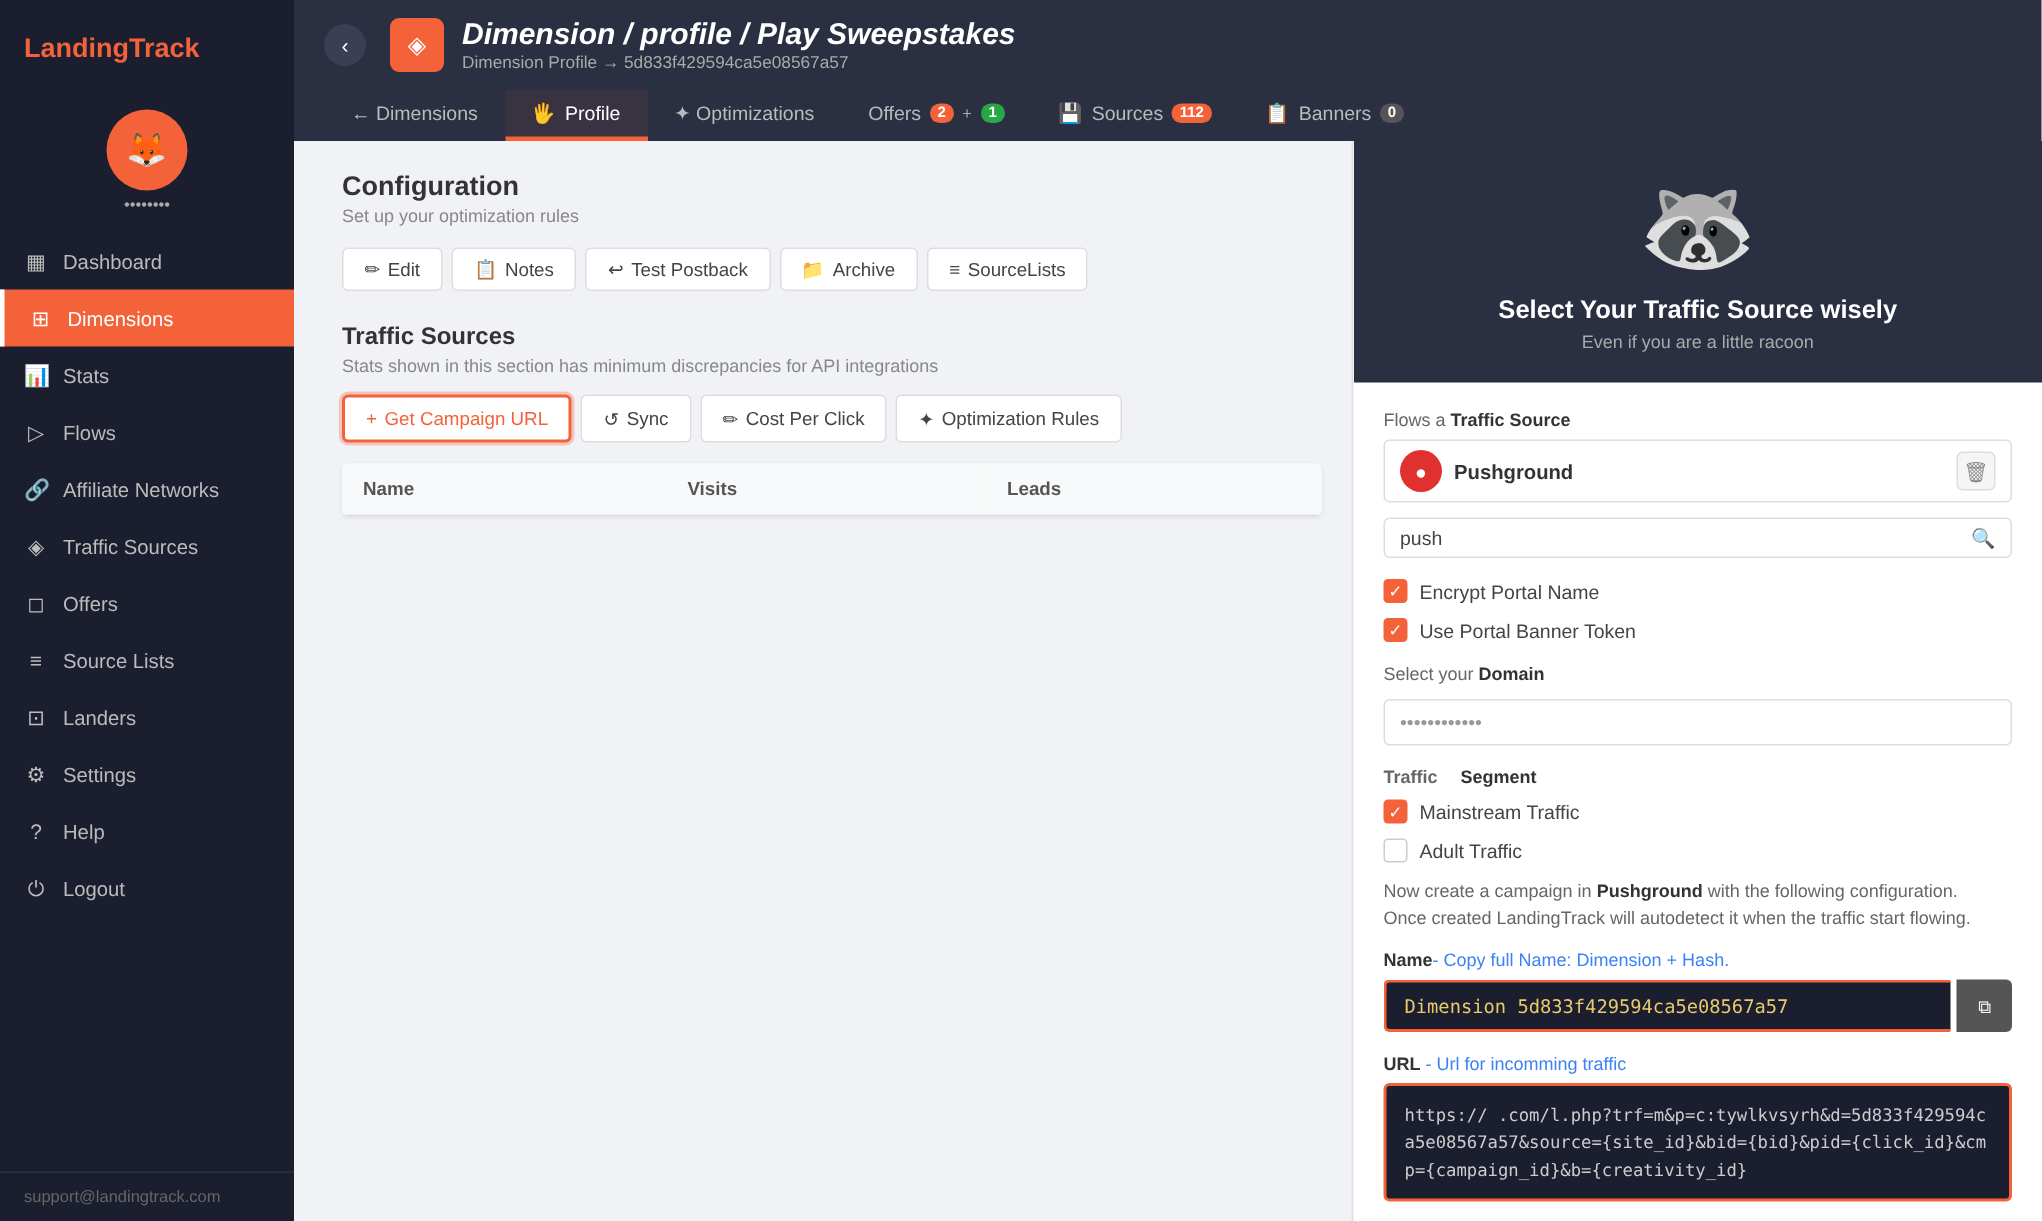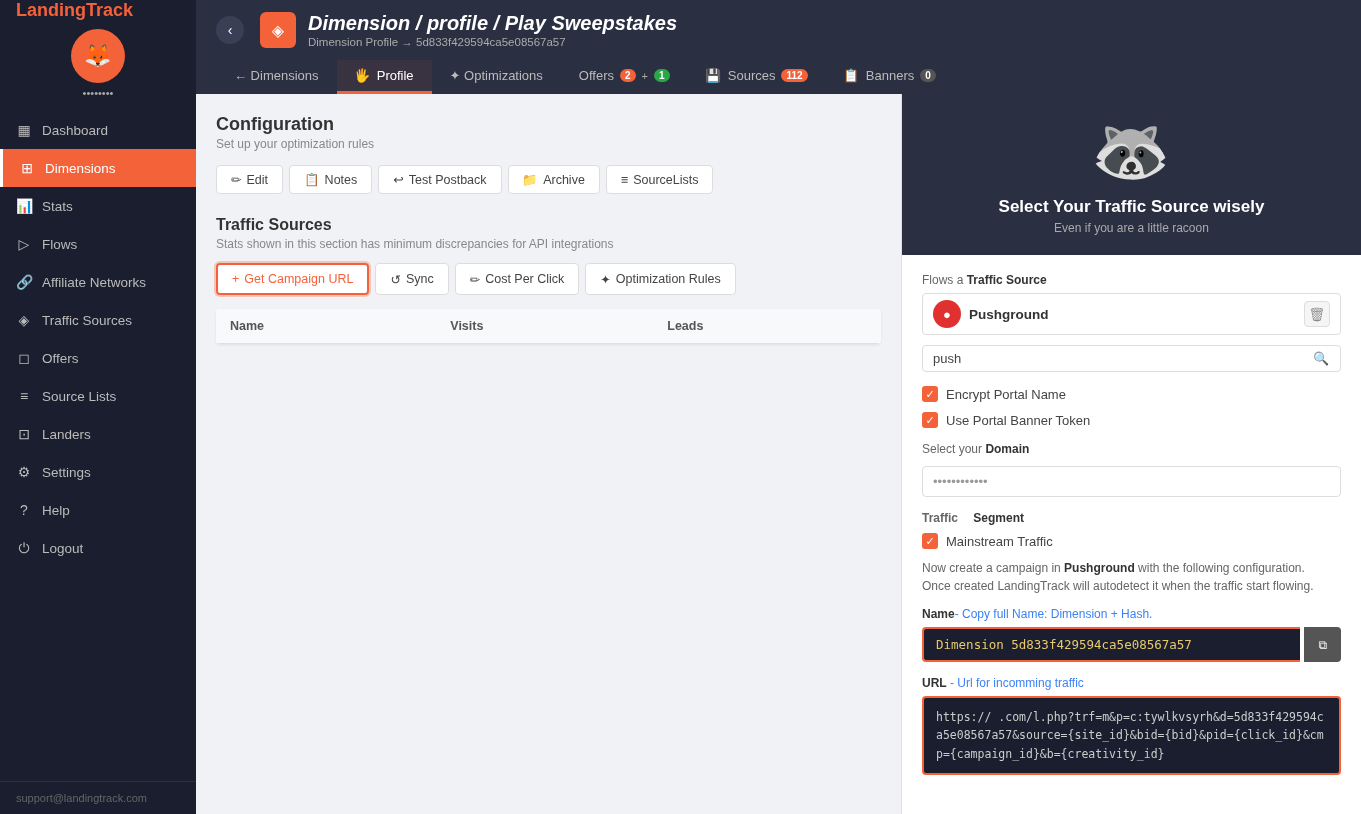--- a/index.html
+++ b/index.html
@@ -9,21 +9,21 @@
     .sidebar {
       width: 196px;
       background: #1a1e2e;
       color: #ccc;
       display: flex;
       flex-direction: column;
       flex-shrink: 0;
       height: 814px;
     }
     .sidebar-logo {
-      padding: 0 16px;
+      padding: 22px 16px;
       font-size: 18px;
       font-weight: bold;
       color: #fff;
     }
     .sidebar-logo span { color: #f4623a; }
     .sidebar-avatar {
       display: flex;
       flex-direction: column;
       align-items: center;
       padding: 8px 0 12px;
@@ -132,20 +132,21 @@
       display: flex;
       overflow: hidden;
     }
 
     
     .main-content {
       flex: 1;
       padding: 20px;
       overflow-y: auto;
       background: #f0f2f5;
+      margin-left: 12px;
     }
     .section-title { font-size: 18px; font-weight: 600; color: #333; margin-bottom: 2px; }
     .section-subtitle { font-size: 12px; color: #888; margin-bottom: 14px; }
 
     
     .toolbar {
       display: flex;
       gap: 6px;
       margin-bottom: 22px;
       flex-wrap: wrap;
@@ -580,20 +581,24 @@
           <option>••••••••••••</option>
         </select>
 
         <div class="traffic-segment-title">
           <span>Traffic</span> <strong>Segment</strong>
         </div>
         <div class="checkbox-row">
           <div class="checkbox-custom">✓</div>
           <span class="checkbox-label">Mainstream Traffic</span>
         </div>
+        <div class="checkbox-row">
+          <div class="checkbox-unchecked"></div>
+          <span class="checkbox-label">Adult Traffic</span>
+        </div>
 
         <div class="info-text">
           <span>Now create a campaign in</span> <strong>Pushground</strong><span> with the following configuration.</span><br>
           <span>Once created LandingTrack will autodetect it when the traffic start flowing.</span>
         </div>
 
         <div class="section-label">
           <strong>Name</strong><span class="dot">- Copy full Name: Dimension + Hash.</span>
         </div>
 

